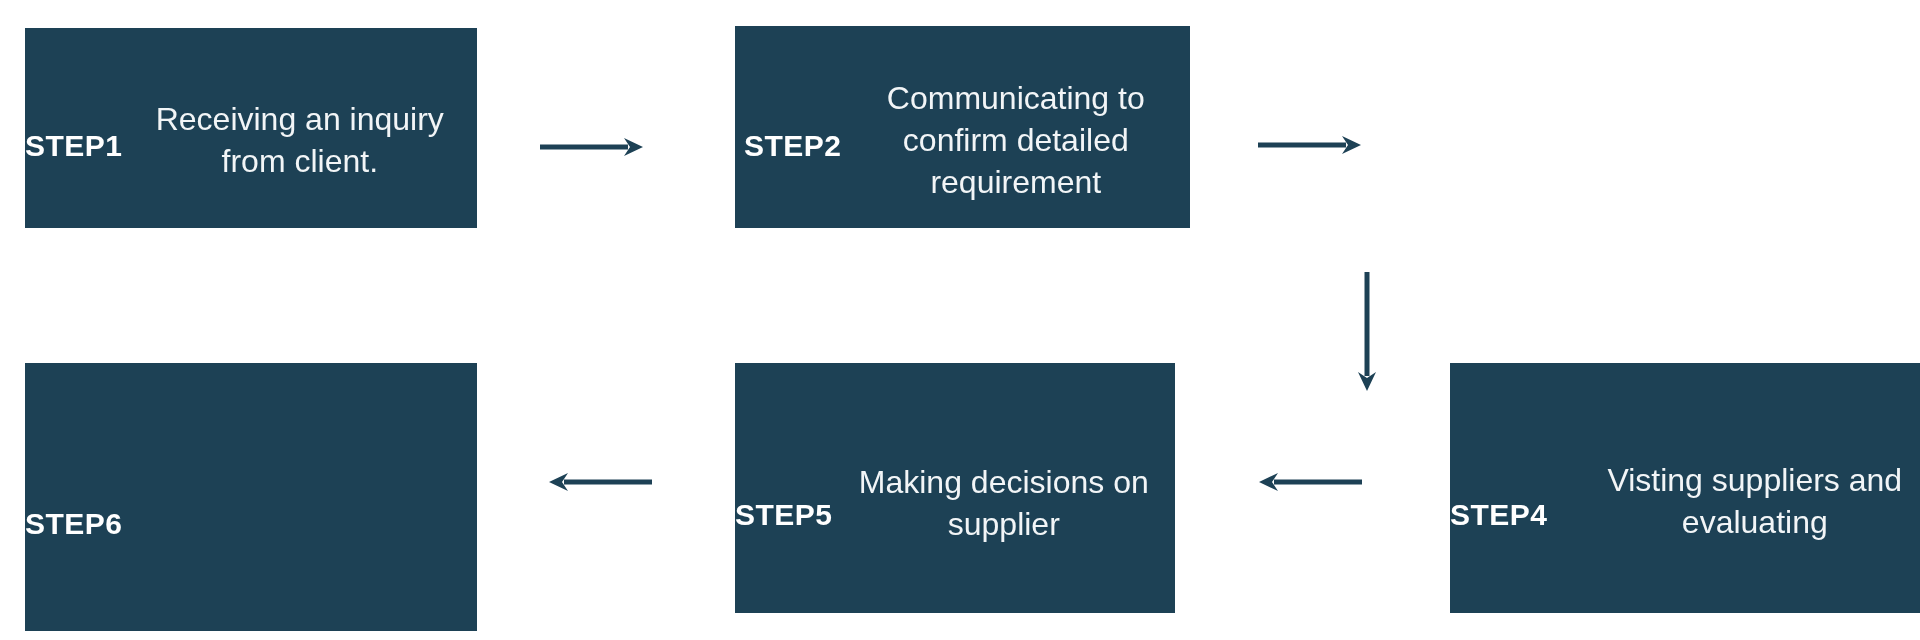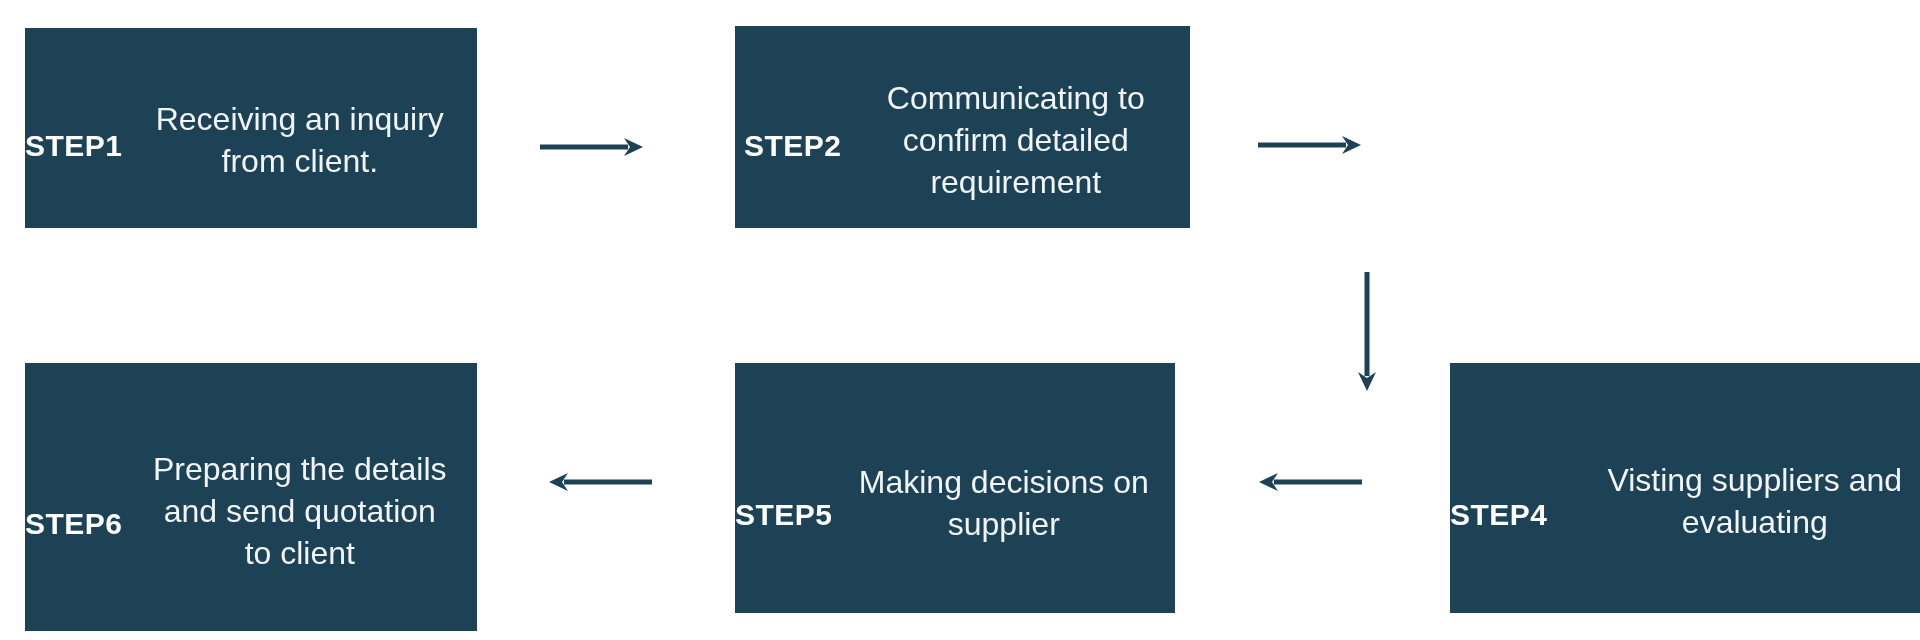--- a/index.html
+++ b/index.html
@@ -126,21 +126,20 @@
 
   <div class="connector" id="arrow-step3-step4">
     <svg width="24" height="120" viewBox="0 0 24 120" aria-hidden="true">
       <line x1="12" y1="0" x2="12" y2="104" stroke="#1d4155" stroke-width="5"></line>
       <path d="M 3 100 L 12 119 L 21 100 L 12 106 Z" fill="#1d4155"></path>
     </svg>
   </div>
 
   <div class="step-box" id="box-step6">
     <div class="step-title">STEP6</div>
-    <div class="step-desc">Preparing the details and send quotation to client</div>
   </div>
 
   <div class="connector" id="arrow-step5-step6">
     <svg width="104" height="24" viewBox="0 0 104 24" aria-hidden="true">
       <line x1="104" y1="12" x2="16" y2="12" stroke="#1d4155" stroke-width="5"></line>
       <path d="M 20 3 L 1 12 L 20 21 L 14 12 Z" fill="#1d4155"></path>
     </svg>
   </div>
 
   <div class="step-box" id="box-step5">

